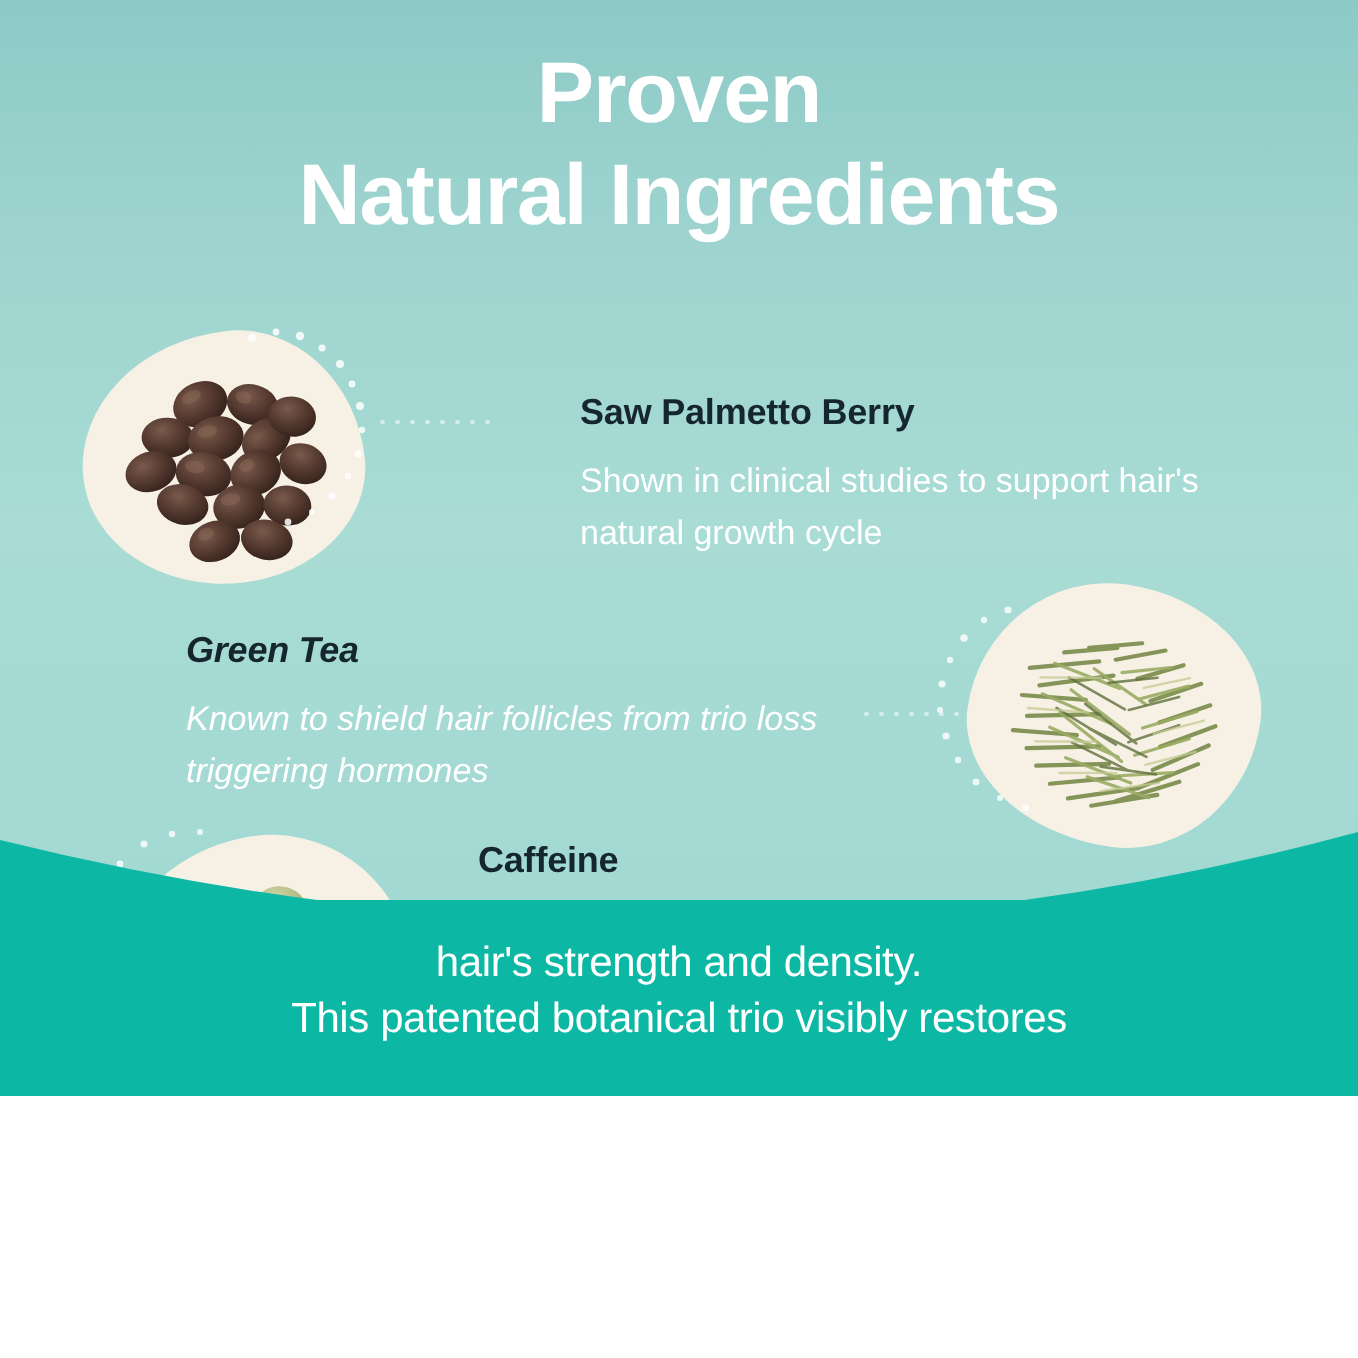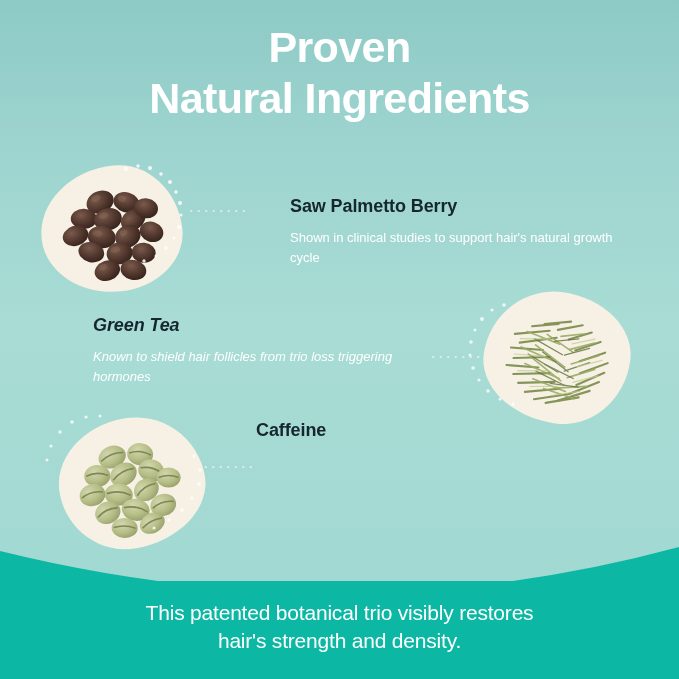--- a/index.html
+++ b/index.html
@@ -3,21 +3,21 @@
 <meta charset="utf-8">
 <style>
   html, body {
     margin: 0;
     padding: 0;
     background: #ffffff;
   }
   #poster {
     position: relative;
     width: 679px;
-    height: 679px;
+    height: 548px;
     overflow: hidden;
     font-family: "Liberation Sans", sans-serif;
     background: linear-gradient(180deg, #8dcac6 0%, #9ed4cf 22%, #a8dcd5 48%, #a4dad3 72%, #9fd7d1 100%);
     -webkit-font-smoothing: antialiased;
   }
 
   
   .heading {
     position: absolute;
     left: 0;
@@ -81,30 +81,30 @@
   .item-title {
     color: #16262f;
     font-size: 18px;
     font-weight: 700;
     letter-spacing: -0.1px;
     margin: 0 0 11px 0;
     white-space: nowrap;
   }
   .item-desc {
     color: #ffffff;
-    font-size: 13px;
+    font-size: 17px;
     line-height: 1.5;
     font-weight: 400;
     margin: 0;
     max-width: 350px;
   }
 
   .item-1 { left: 257px; top: 196px; margin-left: 33px; }
   .item-2 { left: 93px;  top: 315px; font-style: italic; }
-  .item-3 { left: 256px; top: 420px; }
+  .item-3 { left: 239px; top: 420px; }
 
   
   .banner {
     position: absolute;
     left: 0;
     bottom: 0;
     width: 679px;
     height: 132px;
   }
   .banner-curve {
@@ -404,18 +404,18 @@
   <div class="item item-3">
     <p class="item-title">Caffeine</p>
   </div>
 
   <div class="banner">
     <svg class="banner-curve" viewBox="0 0 679 40" preserveAspectRatio="none">
       <path d="M0 4 Q 170 46 339 46 Q 509 46 679 0 L679 40 L0 40 Z" fill="#0cb8a4"></path>
     </svg>
     <div class="banner-body"></div>
     <div class="banner-text">
+      <span class="bline">hair's strength and density.</span>
       <span class="bline">This patented botanical trio visibly restores</span>
-      <span class="bline">hair's strength and density.</span>
     </div>
   </div>
 
 </div>
 
 </body></html>

